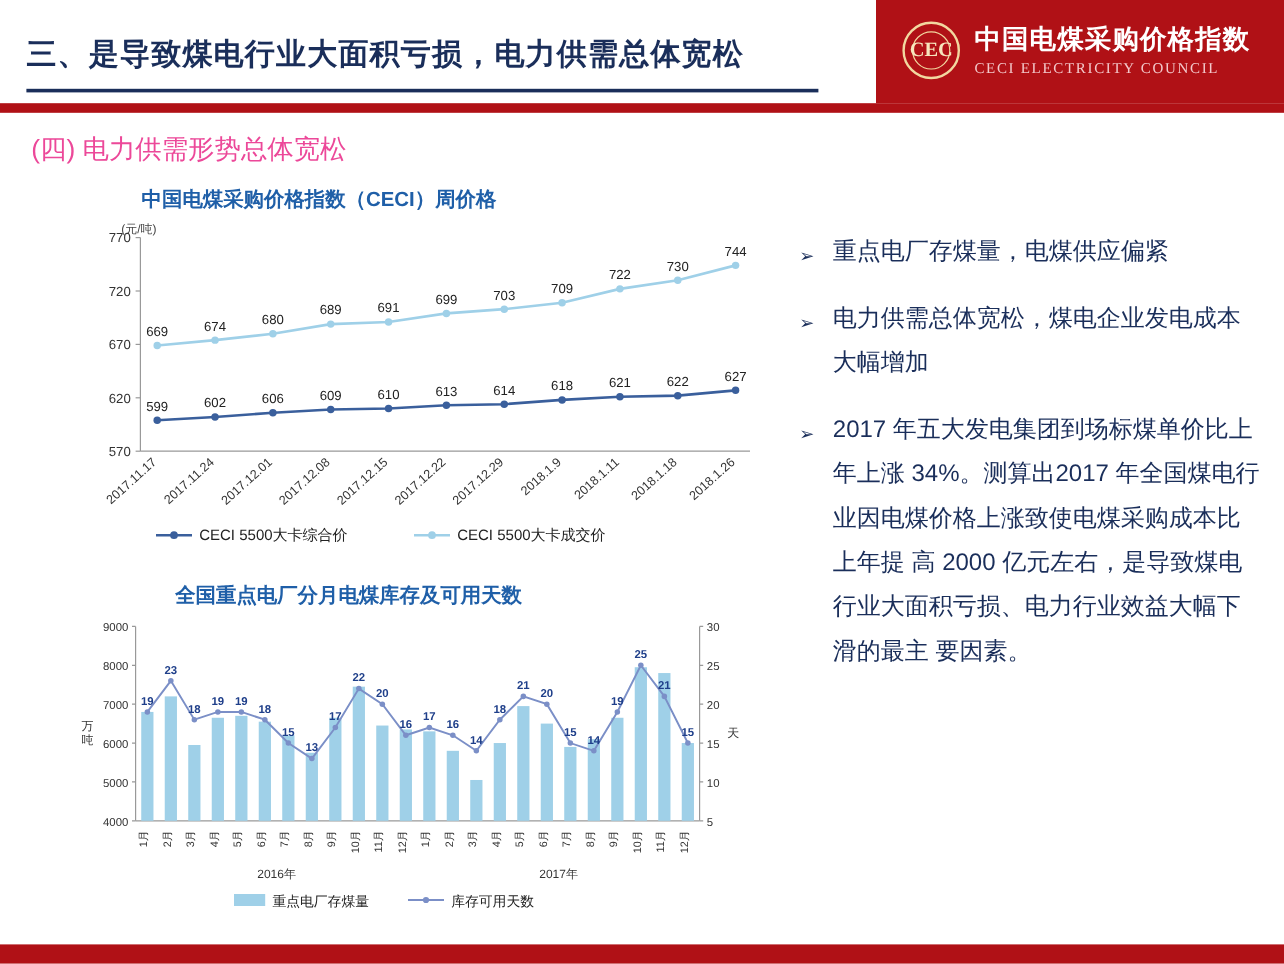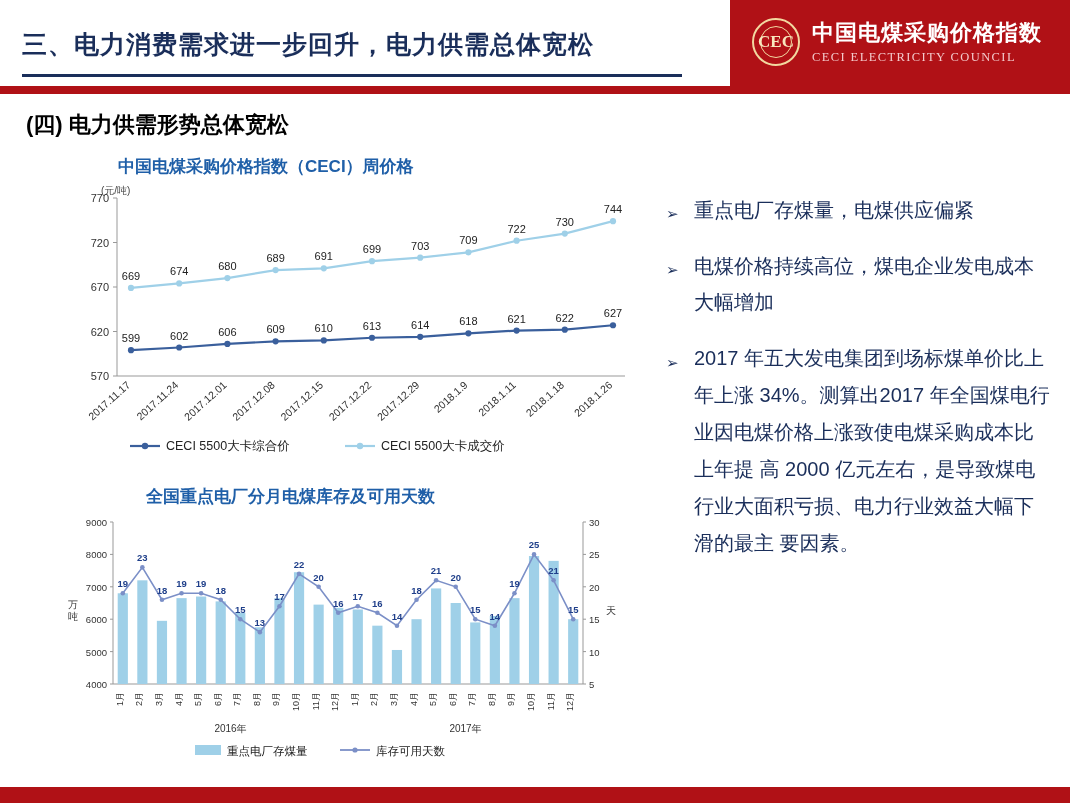--- a/index.html
+++ b/index.html
@@ -12,21 +12,21 @@
   .logo-box{position:absolute;right:0;top:0;width:340px;height:86px;background:#b01116;}
   .logo-seal{position:absolute;left:22px;top:18px;width:48px;height:48px;border-radius:50%;background:#b01116;border:2px solid #f2d8a0;box-sizing:border-box;}
   .logo-seal .inner{position:absolute;left:6px;top:6px;right:6px;bottom:6px;border-radius:50%;border:1px solid #f2d8a0;}
   .logo-seal .cc{position:absolute;left:0;top:0;width:100%;height:100%;display:flex;align-items:center;justify-content:center;color:#f7e6bd;font-size:17px;font-weight:bold;font-family:"Liberation Serif",serif;}
   .logo-cn{position:absolute;left:82px;top:18px;color:#ffffff;font-size:22px;font-weight:bold;letter-spacing:1px;}
   .logo-en{position:absolute;left:82px;top:50px;color:#f3c9cb;font-size:12.5px;letter-spacing:1.4px;font-family:"Liberation Serif",serif;}
   .red-band{position:absolute;left:0;top:86px;width:1070px;height:8px;background:#b01116;}
   .footer-band{position:absolute;left:0;bottom:0;width:1070px;height:16px;background:#b01116;}
 
   
-  .section-title{position:absolute;left:26px;top:110px;font-size:22px;font-weight:bold;color:#000000;}
+  .section-title{position:absolute;left:26px;top:110px;font-size:22px;font-weight:normal;color:#ec4899;}
 
   
   .chart1-title{position:absolute;left:118px;top:155px;font-size:17px;font-weight:bold;color:#1f5fa8;}
   .chart1{position:absolute;left:55px;top:180px;width:580px;height:290px;}
   .chart1-legend{position:absolute;left:130px;top:435px;width:450px;height:26px;}
 
   .chart2-title{position:absolute;left:146px;top:485px;font-size:17px;font-weight:bold;color:#1f5fa8;}
   .chart2{position:absolute;left:45px;top:512px;width:600px;height:225px;}
   .chart2-legend{position:absolute;left:195px;top:740px;width:360px;height:22px;}
 
@@ -36,21 +36,21 @@
   .bullets{position:absolute;left:660px;top:192px;width:390px;}
   .bullet{position:relative;padding-left:34px;margin-bottom:20px;color:#1a2e5a;font-size:20px;line-height:36px;}
   .bullet .arrow{position:absolute;left:6px;top:4px;color:#1a2e5a;font-size:15px;}
   .bullet-long{line-height:37px;}
   svg text{font-family:"Liberation Sans","DejaVu Sans",sans-serif;}
 </style>
 </head>
 <body>
 
 <div class="header">
-  <div class="header-title">三、电力消费需求进一步回升，电力供需总体宽松</div>
+  <div class="header-title">三、是导致煤电行业大面积亏损，电力供需总体宽松</div>
   <div class="header-rule"></div>
   <div class="logo-box">
     <div class="logo-seal">
       <div class="inner"></div>
       <div class="cc">CEC</div>
     </div>
     <div class="logo-cn">中国电煤采购价格指数</div>
     <div class="logo-en">CECI ELECTRICITY COUNCIL</div>
   </div>
 </div>
@@ -289,19 +289,19 @@
     </svg>
 </div>
 
 <div class="bullets">
   <div class="bullet">
     <span class="arrow">➢</span>
     <span>重点电厂存煤量，电煤供应偏紧</span>
   </div>
   <div class="bullet">
     <span class="arrow">➢</span>
-    <span>电煤价格持续高位，煤电企业发电成本大幅增加</span>
+    <span>电力供需总体宽松，煤电企业发电成本大幅增加</span>
   </div>
   <div class="bullet bullet-long">
     <span class="arrow">➢</span>
     <span>2017 年五大发电集团到场标煤单价比上年上涨 34%。测算出2017 年全国煤电行业因电煤价格上涨致使电煤采购成本比上年提 高 2000 亿元左右，是导致煤电行业大面积亏损、电力行业效益大幅下滑的最主 要因素。</span>
   </div>
 </div>
 
 </body></html>

